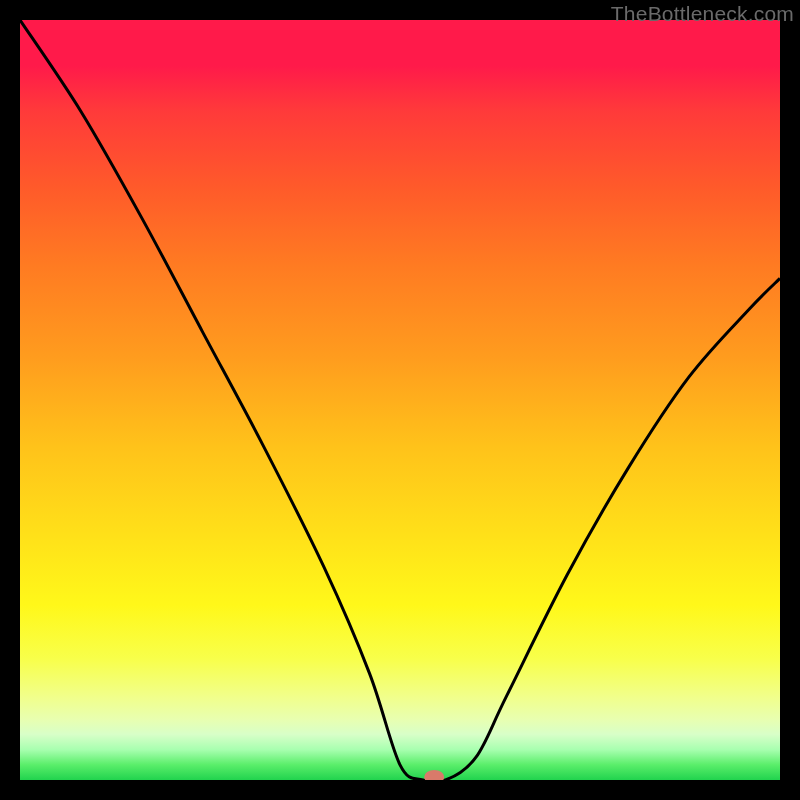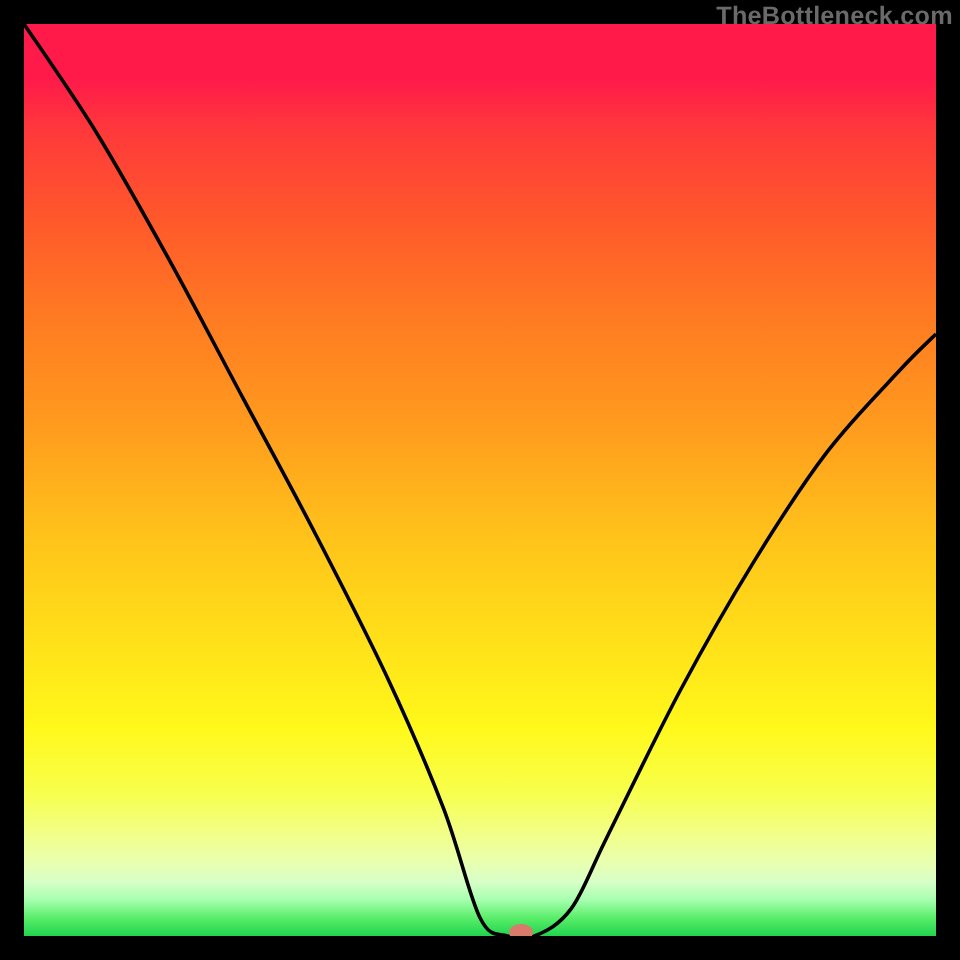--- a/index.html
+++ b/index.html
@@ -48,21 +48,21 @@
     top: 0;
     width: 760px;
     height: 760px;
   }
   .watermark {
     position: absolute;
     top: 2px;
     right: 6px;
     color: #6a6a6a;
     font-size: 21px;
-    font-weight: 700;
+    font-weight: 400;
     letter-spacing: 0.2px;
     user-select: none;
   }
 </style>
 </head>
 <body>
 
 <div class="frame">
   <div class="plot-area">
     <svg class="plot-svg" viewBox="0 0 760 760" preserveAspectRatio="none">

